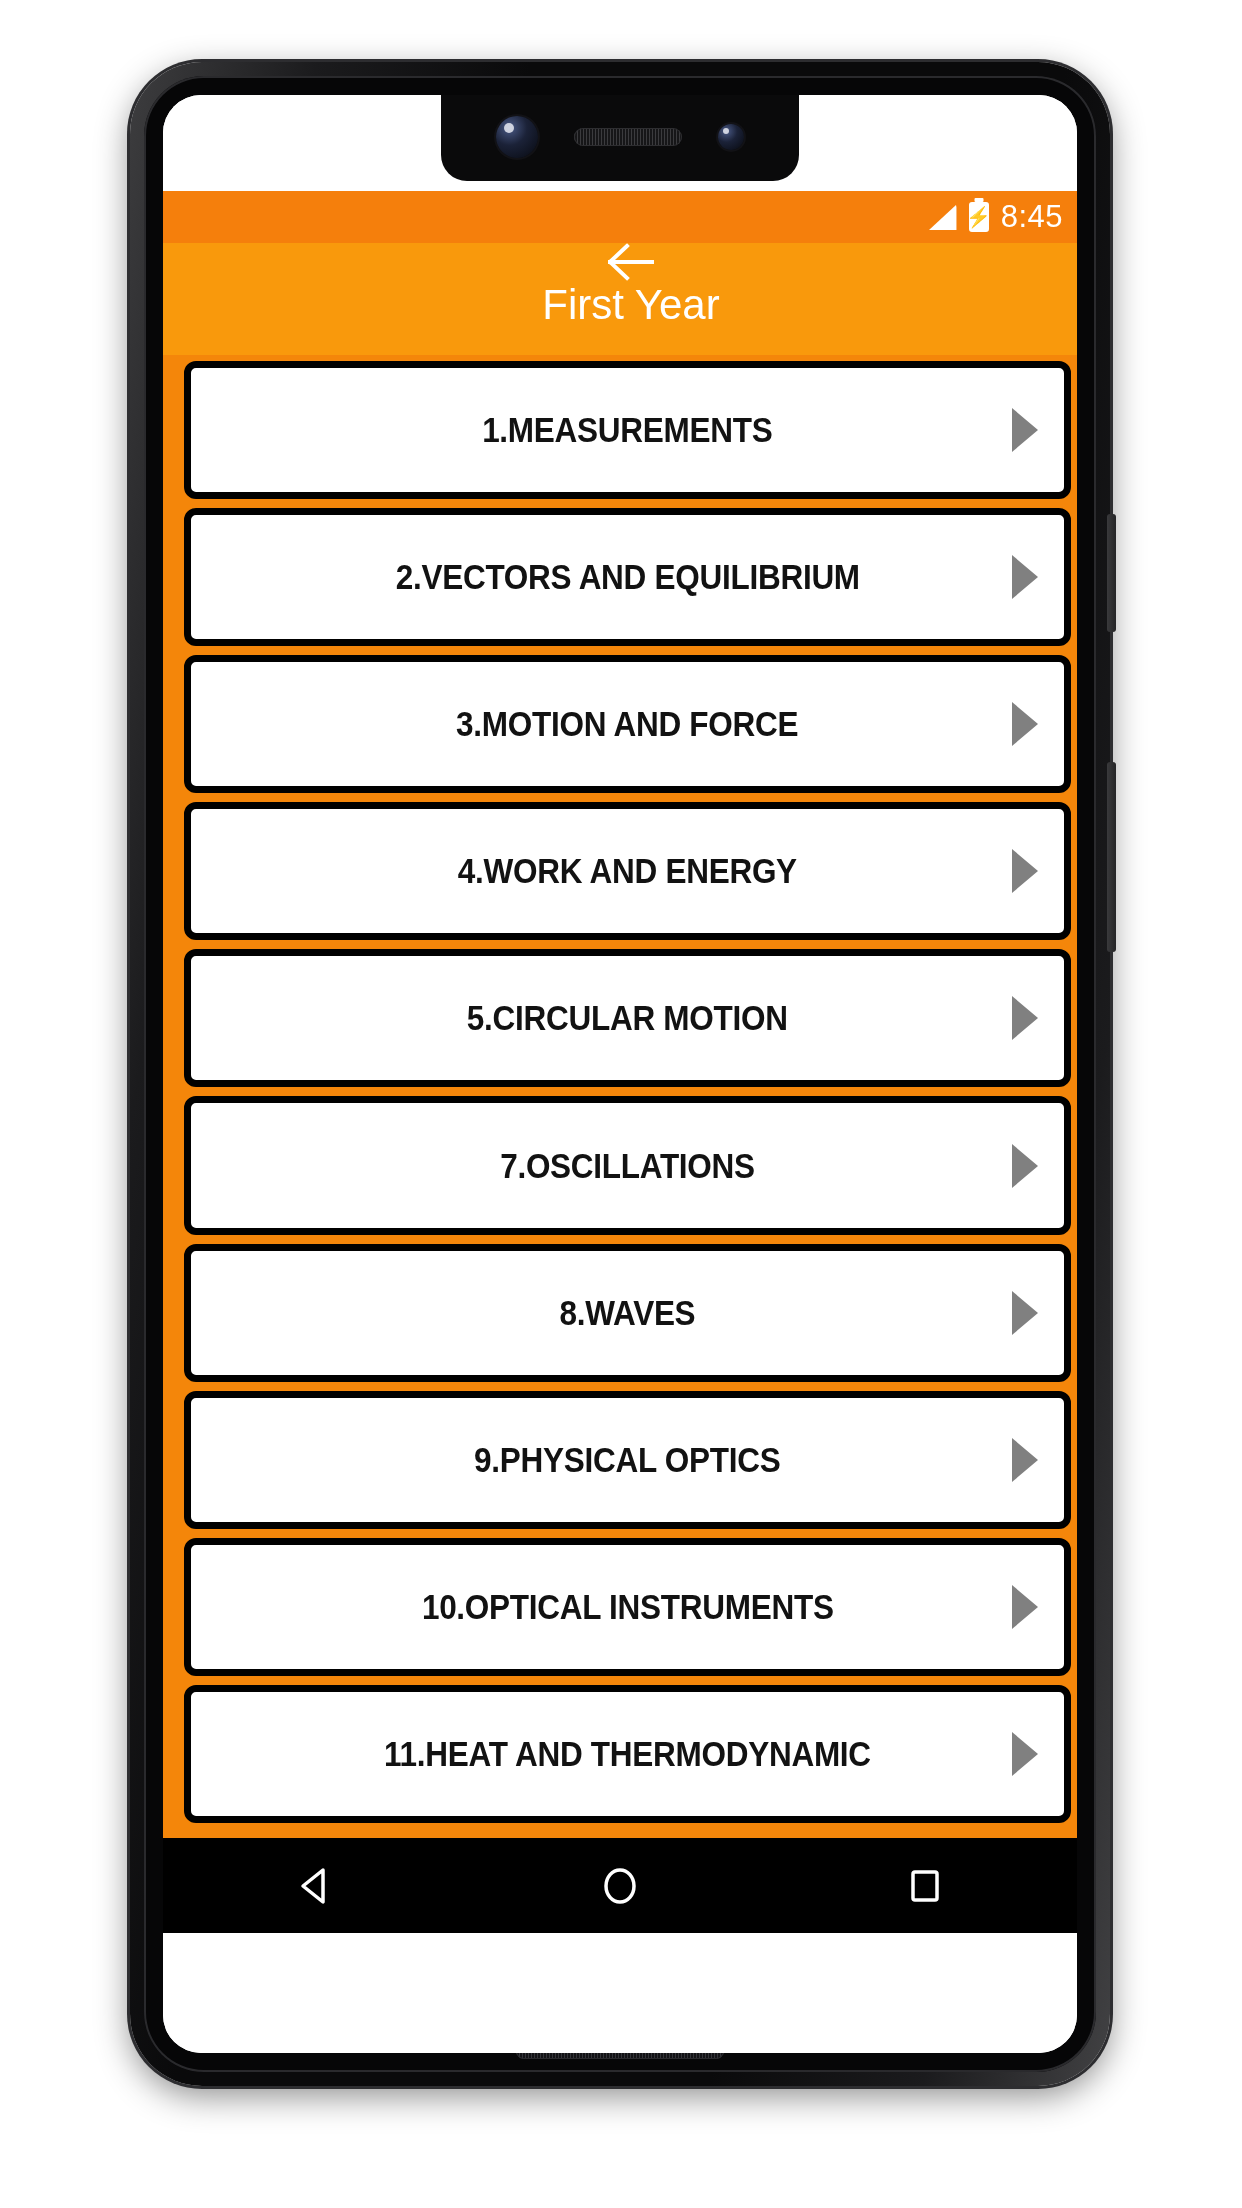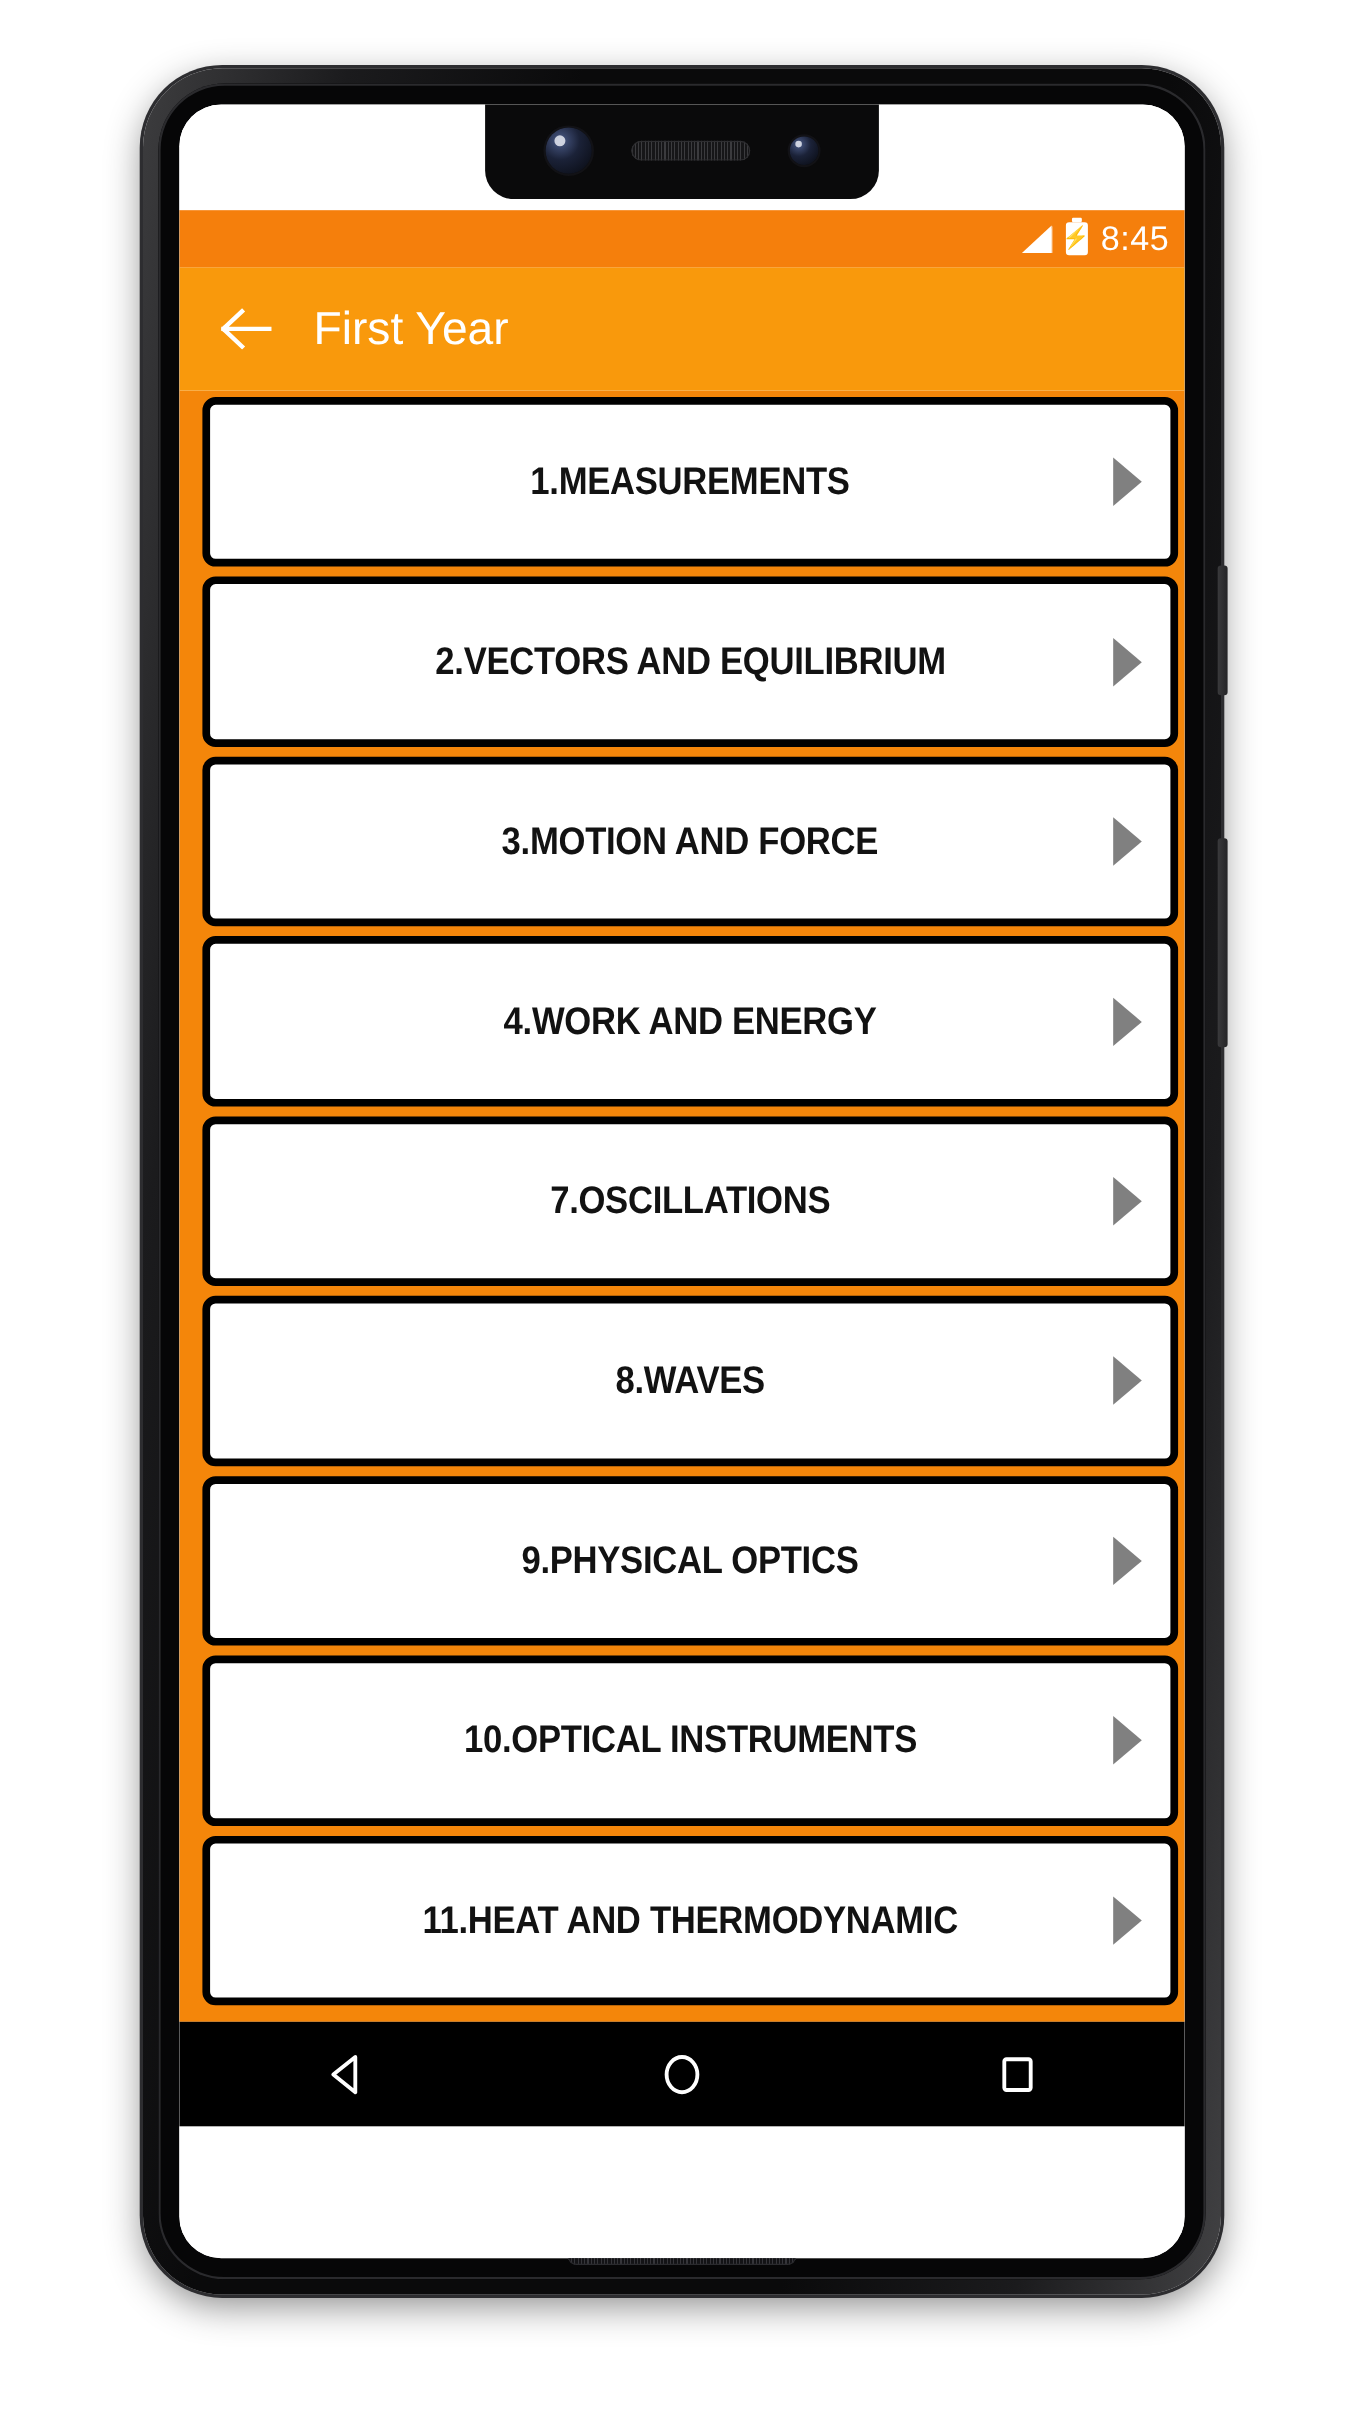--- a/index.html
+++ b/index.html
@@ -176,20 +176,21 @@
   
   #app-bar {
     position: absolute;
     left: 0; right: 0;
     top: 148px;
     height: 112px;
     background: #F9990C;
     display: flex;
     align-items: center;
     z-index: 3;
+    flex-direction: column;
   }
   #back-button {
     width: 78px;
     display: flex;
     align-items: center;
     justify-content: center;
     margin-left: 22px;
     cursor: pointer;
   }
   #back-arrow-icon { display: block; }
@@ -339,20 +340,24 @@
       <div class="chapter-item">
         <span class="chapter-label">3.MOTION AND FORCE</span>
         <span class="chevron-icon"></span>
       </div>
 
       <div class="chapter-item">
         <span class="chapter-label">4.WORK AND ENERGY</span>
         <span class="chevron-icon"></span>
       </div>
 
+      <div class="chapter-item">
+        <span class="chapter-label">5.CIRCULAR MOTION</span>
+        <span class="chevron-icon"></span>
+      </div>
 
 
       <div class="chapter-item">
         <span class="chapter-label">7.OSCILLATIONS</span>
         <span class="chevron-icon"></span>
       </div>
 
       <div class="chapter-item">
         <span class="chapter-label">8.WAVES</span>
         <span class="chevron-icon"></span>

